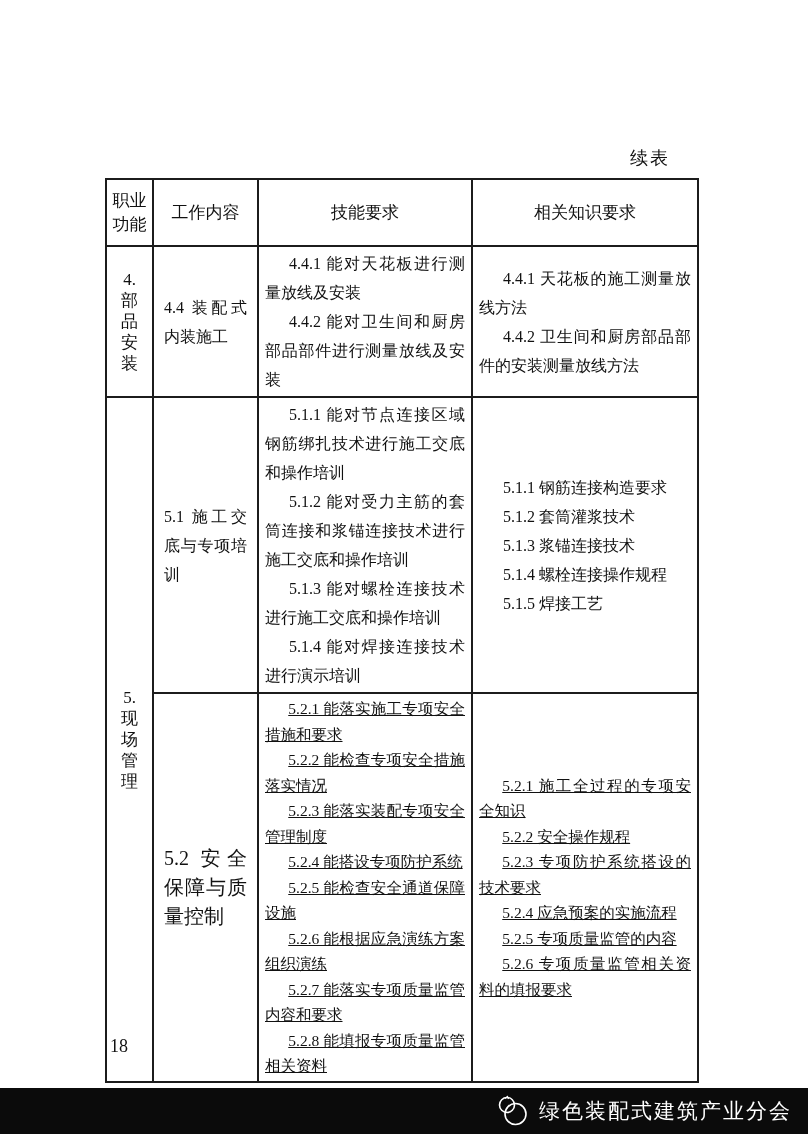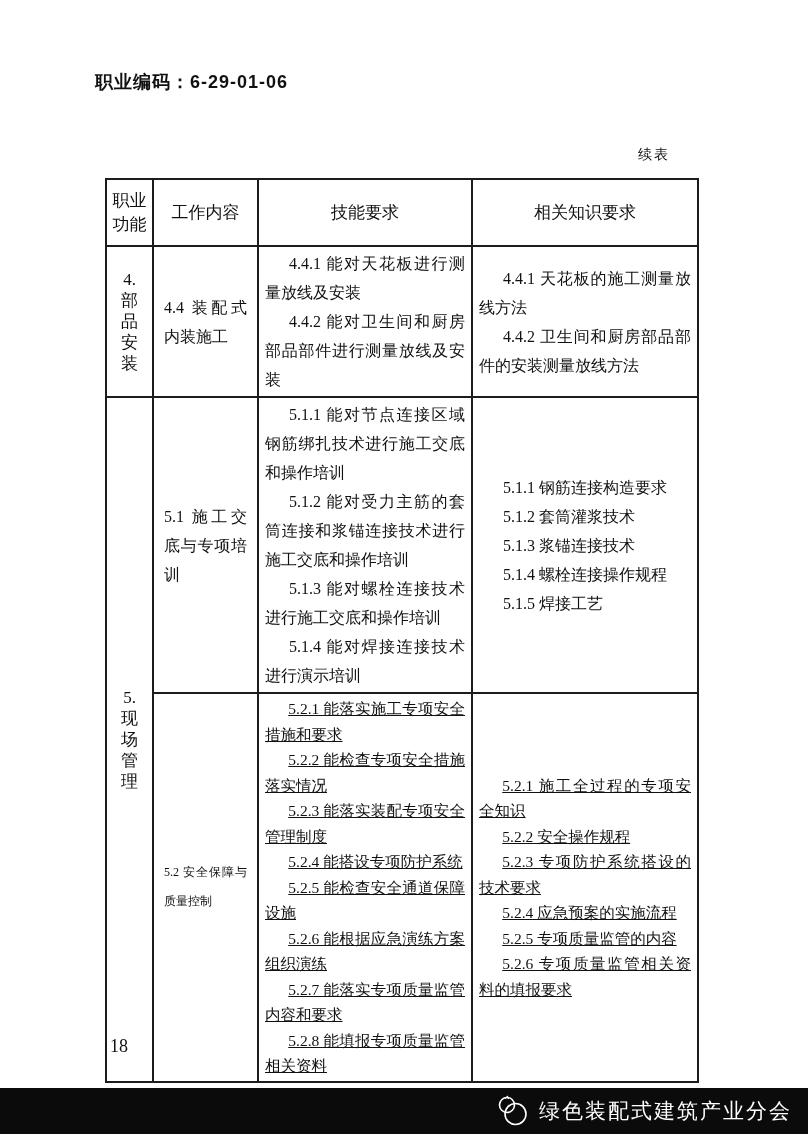--- a/index.html
+++ b/index.html
@@ -13,21 +13,21 @@
   }
   .page { position: relative; width: 808px; height: 1134px; background: #ffffff; }
 
   .code-line {
     position: absolute; left: 95px; top: 70px;
     font-family: "Liberation Sans", "DejaVu Sans", sans-serif;
     font-weight: bold; font-size: 18px; letter-spacing: 1px;
   }
   .continued {
     position: absolute; top: 146px; right: 138px;
-    font-size: 14px; letter-spacing: 2px;
+    font-size: 18px; letter-spacing: 2px;
   }
 
   .doc-table {
     position: absolute; left: 105px; top: 178px;
     border-collapse: collapse; table-layout: fixed; width: 592px;
   }
   .doc-table td {
     border: 2px solid #1c1c1c;
     padding: 0; vertical-align: middle;
     font-size: 16px; line-height: 29px;
@@ -44,21 +44,21 @@
   td.work-cell { padding: 6px 10px; text-align: justify; text-justify: inter-character; margin-left: 13px; }
   td.text-cell { padding: 2px 6px; }
   .text-cell p {
     margin: 0; text-indent: 1.5em;
     text-align: justify; text-justify: inter-character;
   }
   tr.row-44 > td.text-cell { height: 115px; }
   tr.row-51 > td.text-cell { height: 263px; border-radius: 25px; }
   tr.row-52 > td.text-cell { height: 387px; }
   tr.row-52 td.text-cell p { font-size: 15.5px; line-height: 25.5px; text-decoration: underline; }
-  tr.row-52 td.work-cell { font-size: 12px; }
+  tr.row-52 td.work-cell { font-size: 20px; }
 
   .page-number {
     position: absolute; left: 110px; top: 1036px;
     font-size: 18px;
   }
 
   .footer-bar {
     position: absolute; left: 0; bottom: 0;
     width: 808px; height: 46px; background: #0b0b0b;
     display: flex; align-items: center; justify-content: flex-end;
@@ -69,21 +69,20 @@
     font-family: "Liberation Sans", "DejaVu Sans", sans-serif;
     font-size: 21px; letter-spacing: 2px;
   }
   .logo-svg { display: block; }
 </style>
 </head>
 <body>
 
 <div class="page">
 
-  <div class="code-line">职业编码：6-29-01-06</div>
 
   <div class="continued">续表</div>
 
   <table class="doc-table">
     <colgroup>
       <col style="width:47px">
       <col style="width:105px">
       <col style="width:214px">
       <col style="width:226px">
     </colgroup>

